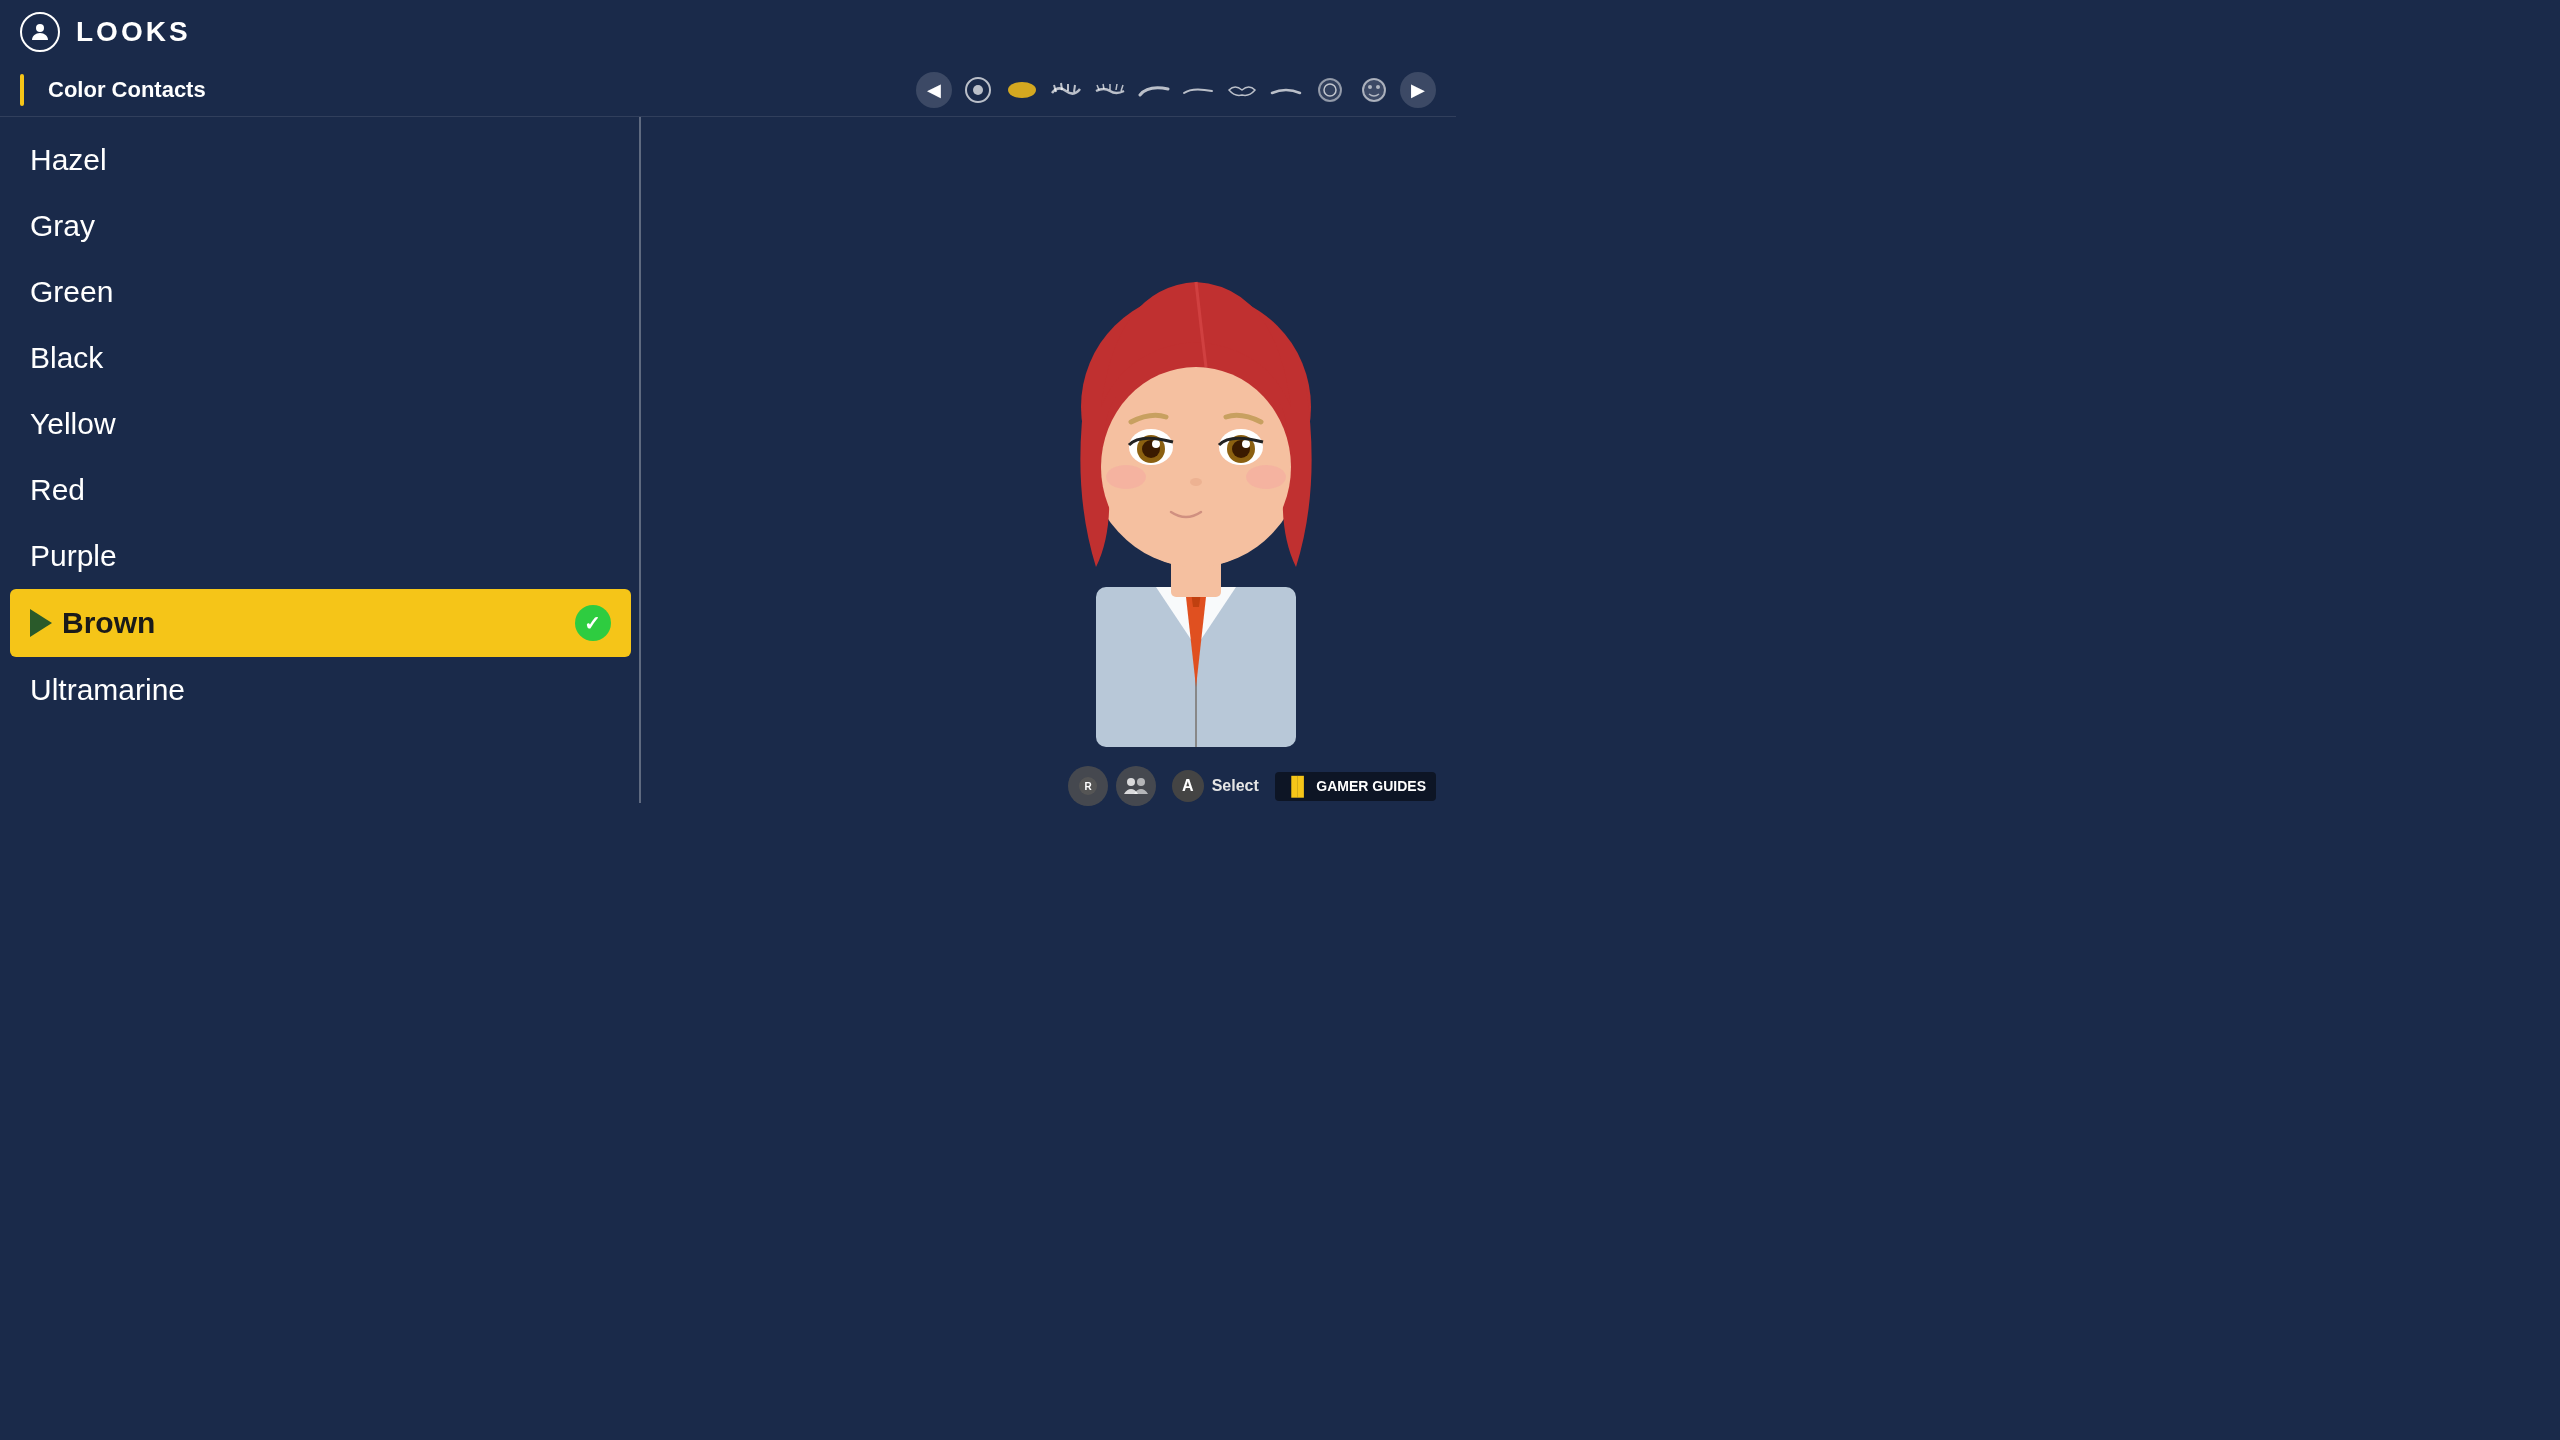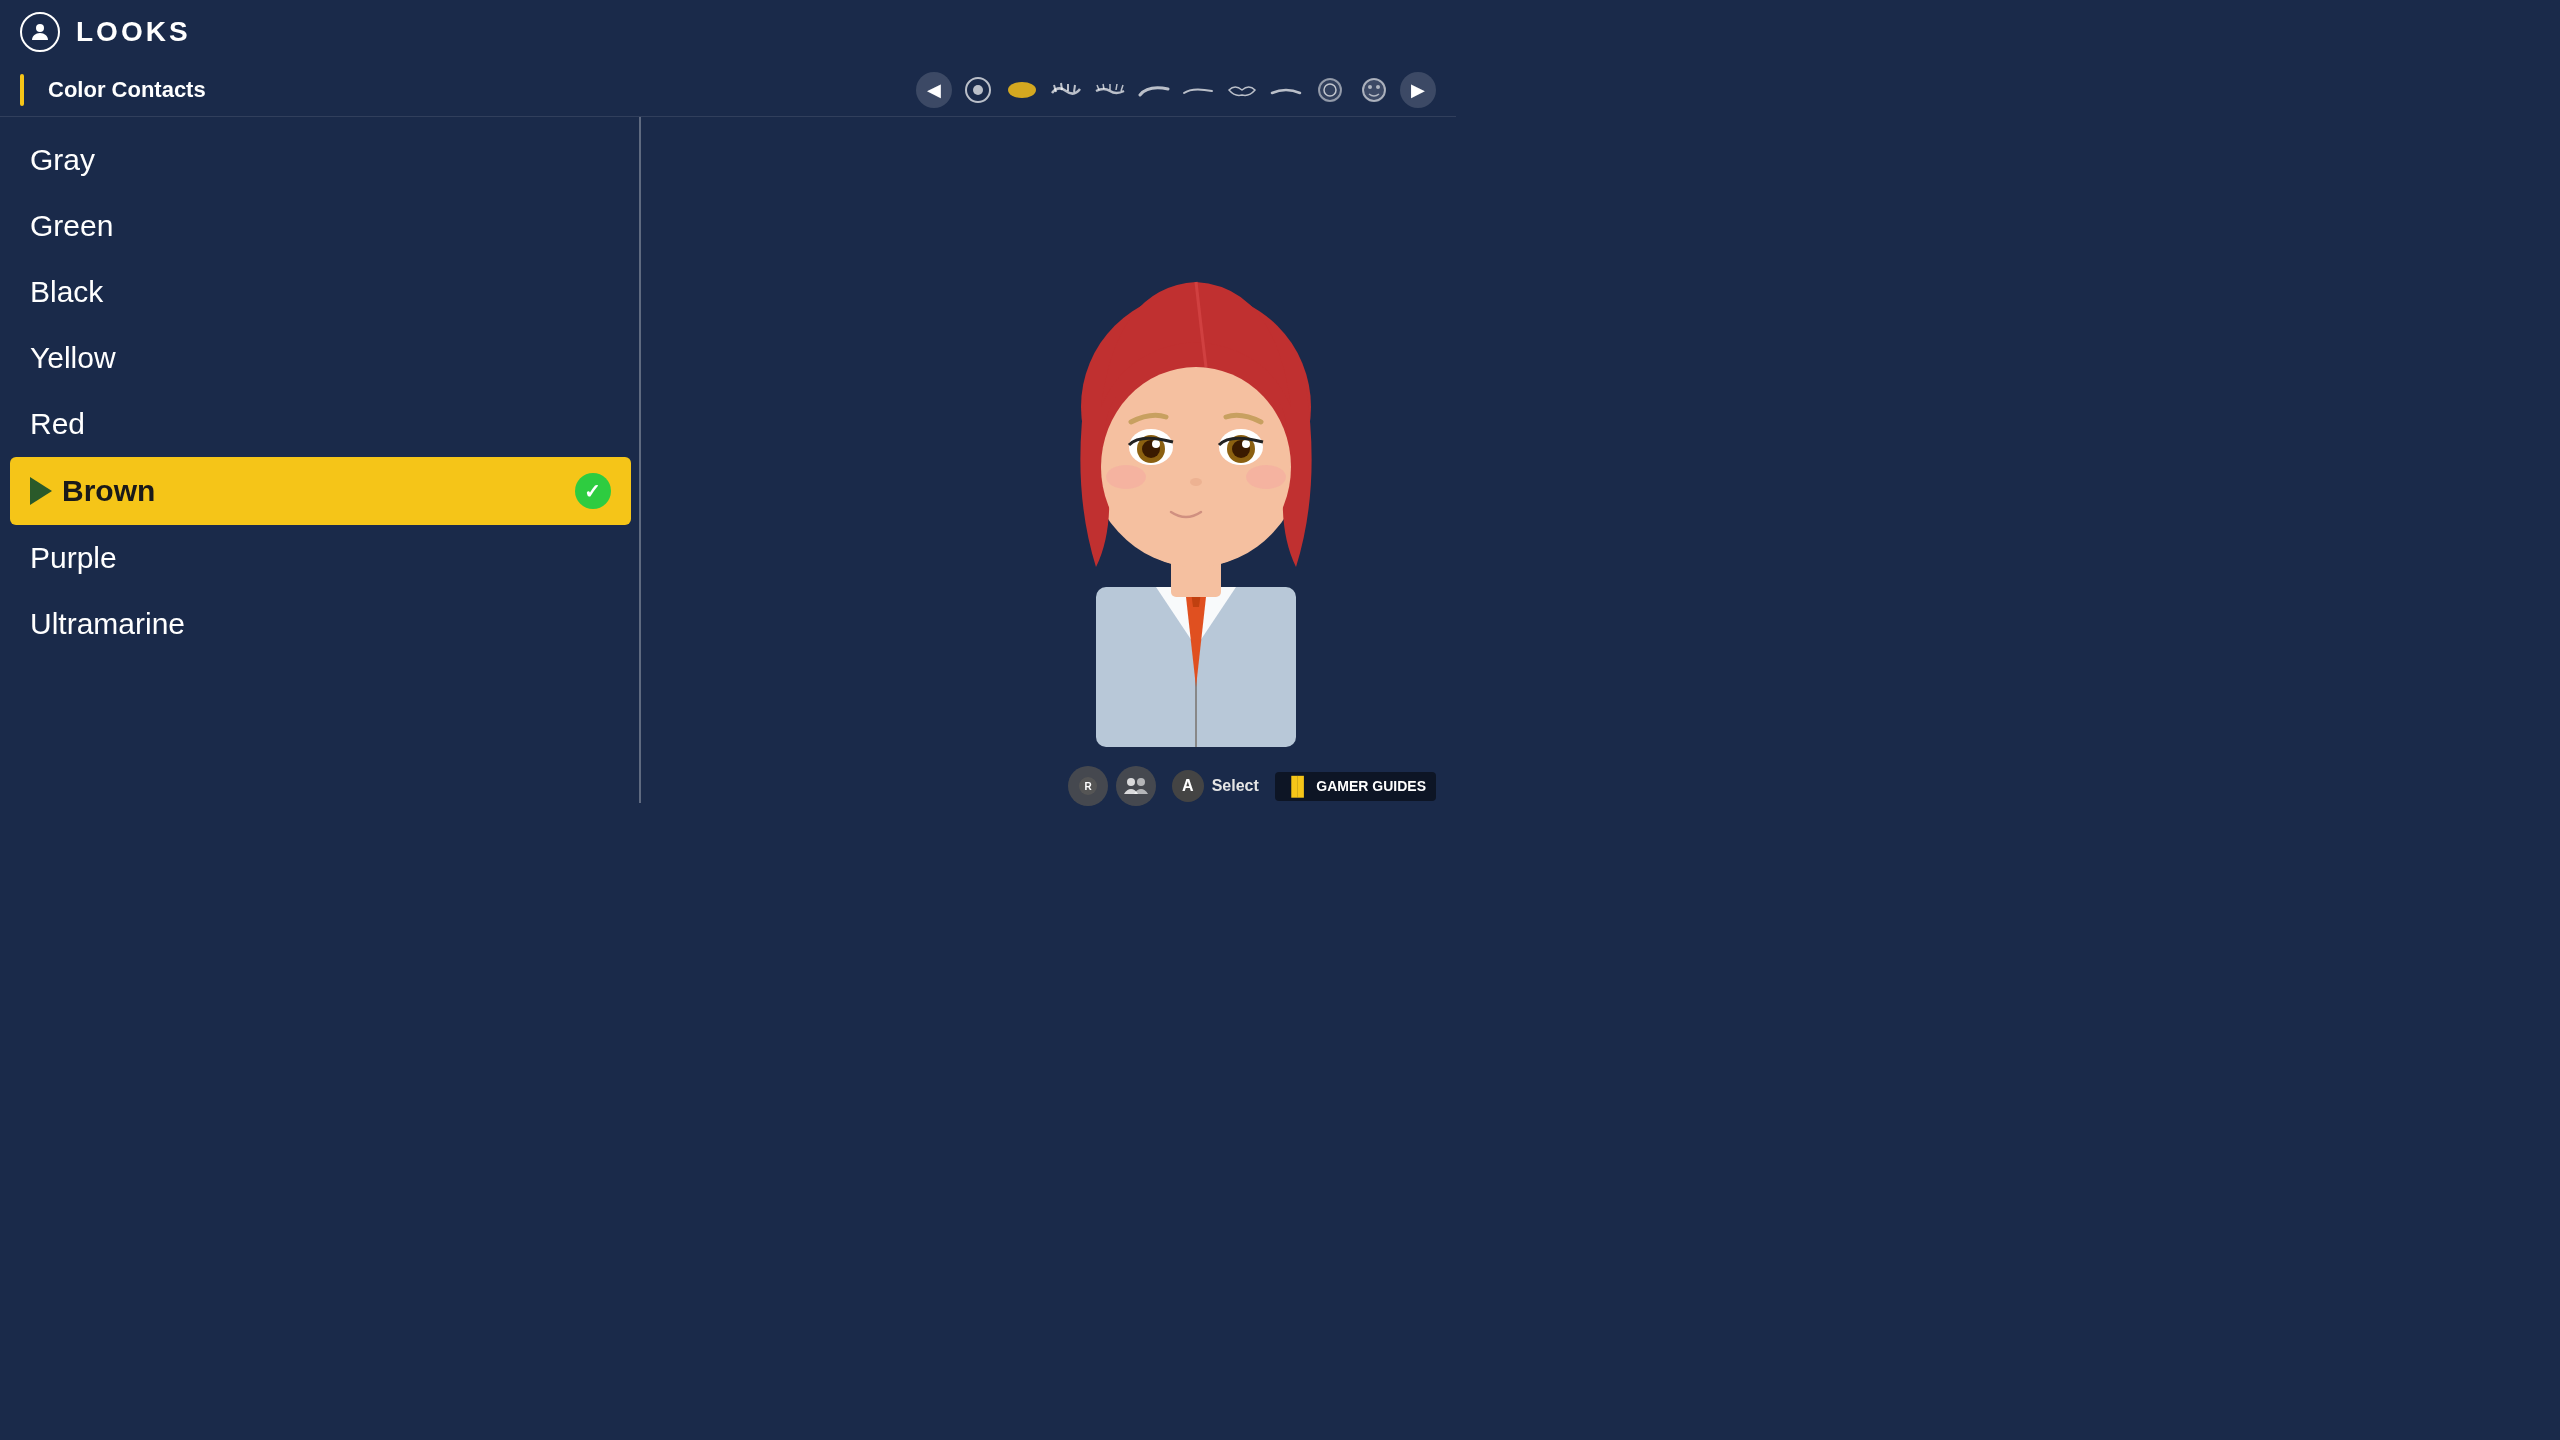--- a/index.html
+++ b/index.html
@@ -340,42 +340,45 @@
     </div>
     <div class="nav-arrow">▶</div>
   </div>
 </div>
 
 <div class="main-content">
 
   <div class="color-list">
 
     <div class="color-item">
+      <span>Hazel</span>
+    </div>
+    <div class="color-item">
       <span>Gray</span>
     </div>
     <div class="color-item">
       <span>Green</span>
     </div>
     <div class="color-item">
       <span>Black</span>
     </div>
     <div class="color-item">
       <span>Yellow</span>
     </div>
     <div class="color-item">
       <span>Red</span>
     </div>
+    <div class="color-item">
+      <span>Purple</span>
+    </div>
+
     <div class="color-item selected">
       <span class="selected-arrow"></span>
       <span class="selected-label">Brown</span>
       <div class="check-icon">✓</div>
-    </div>
-
-    <div class="color-item">
-      <span>Purple</span>
     </div>
 
     <div class="color-item">
       <span>Ultramarine</span>
     </div>
 
     <div class="divider"></div>
   </div>
 
   <div class="character-preview">

